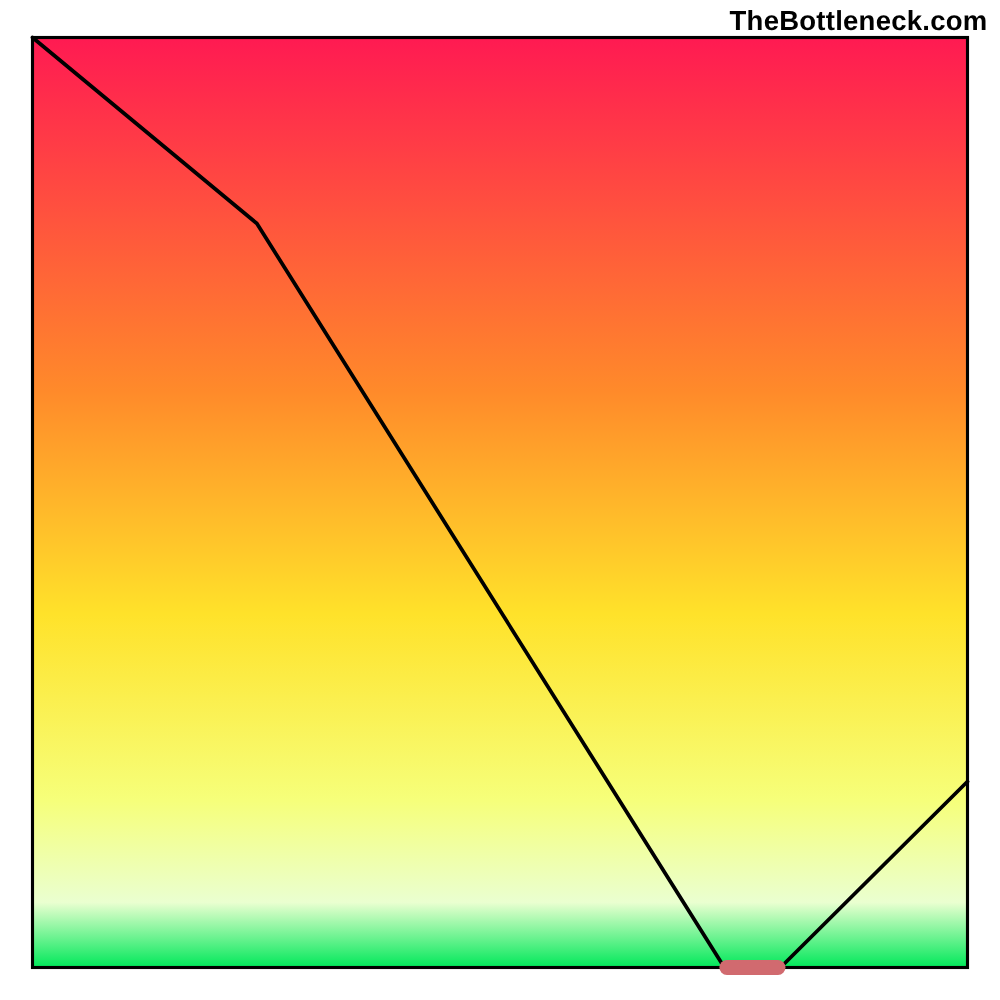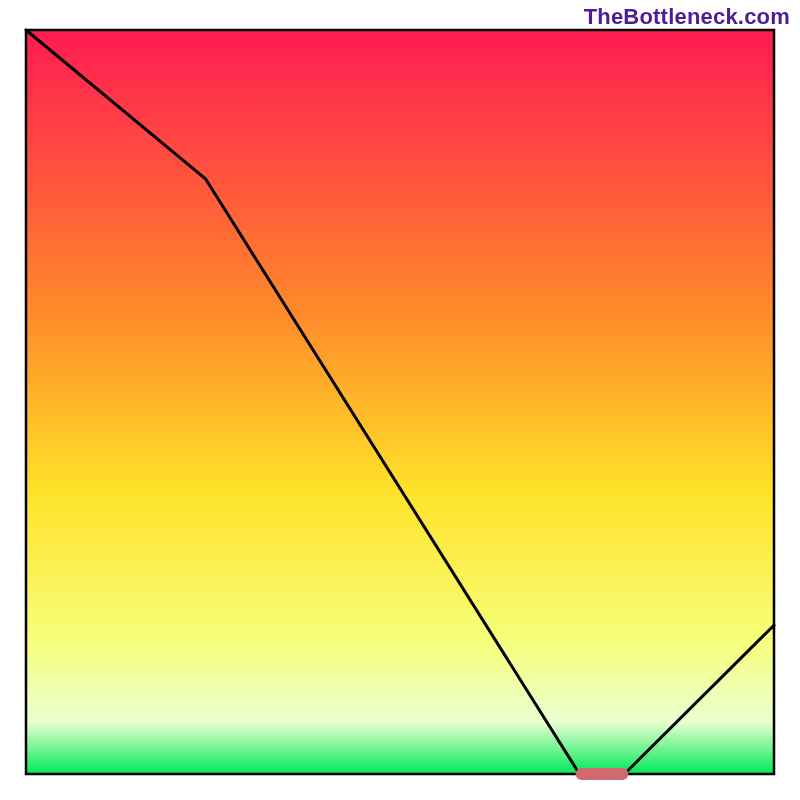--- a/index.html
+++ b/index.html
@@ -15,21 +15,21 @@
     position: relative;
     width: 800px;
     height: 800px;
   }
   .watermark {
     position: absolute;
     top: 4px;
     right: 10px;
     font-size: 22px;
     font-weight: 600;
-    color: #4c1d95;
+    color: #000000;
     letter-spacing: 0.2px;
     user-select: none;
   }
   svg {
     display: block;
   }
 </style>
 </head>
 <body>
 

